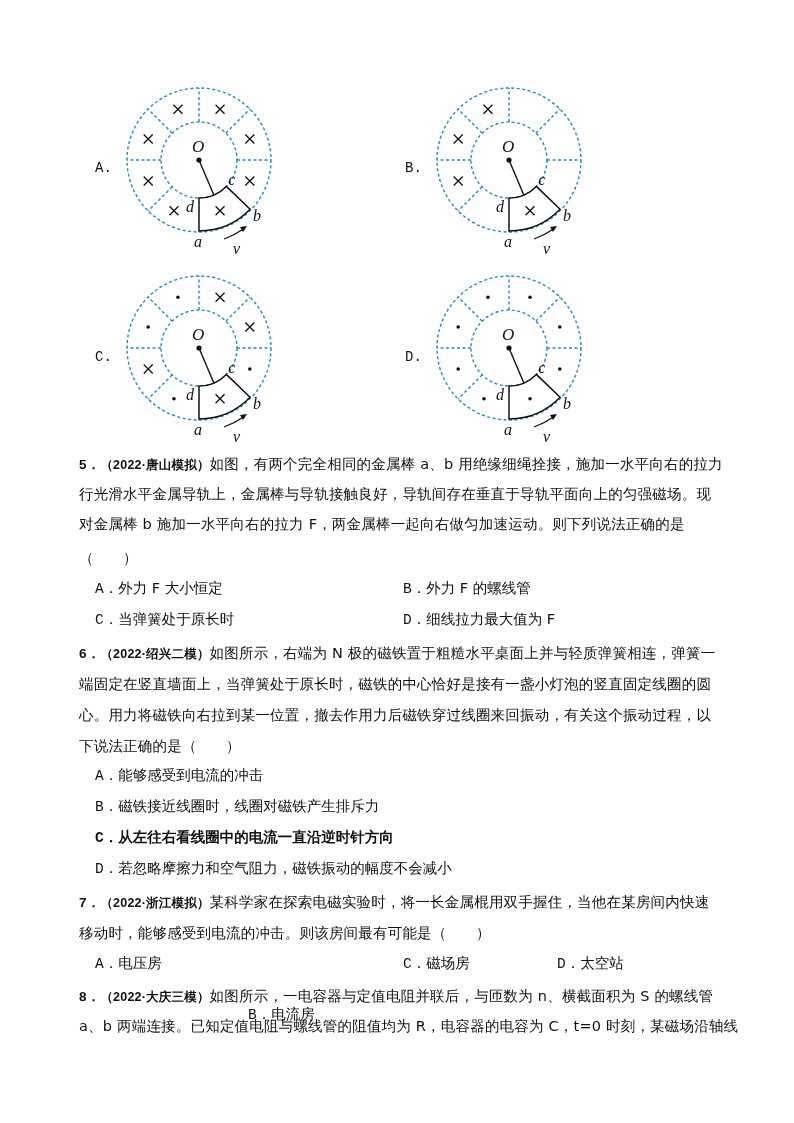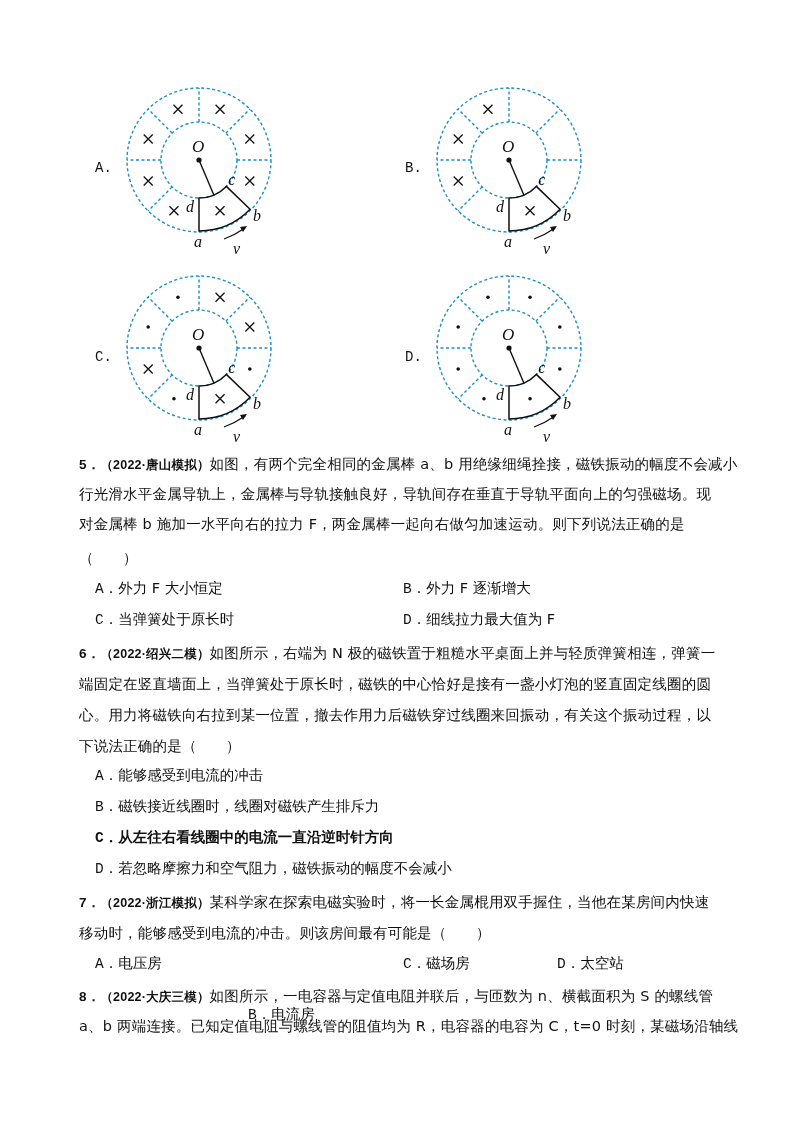--- a/index.html
+++ b/index.html
@@ -145,27 +145,27 @@
       <text x="108.33491241286873" y="105.39701807744191" font-size="16" fill="#111111">c</text>
       <text x="66" y="132" font-size="16" fill="#111111">d</text>
       <path d="M104 159 Q115 155 125 148" stroke="#111111" stroke-width="1.3" fill="none"></path>
       <path d="M127 146 l-7 1 l3 5 z" fill="#111111"></path>
       <text x="113" y="174" font-size="16" fill="#111111">v</text>
     </svg>
 </div>
 
 <div>
   <div class="line" style="top:454px;">
-    <span class="q-num">5．</span><span class="q-src">（2022·唐山模拟）</span><span>如图，有两个完全相同的金属棒 a、b 用绝缘细绳拴接，磁铁振动的幅度不会减小</span>
+    <span class="q-num">5．</span><span class="q-src">（2022·唐山模拟）</span><span>如图，有两个完全相同的金属棒 a、b 用绝缘细绳拴接，施加一水平向右的拉力</span>
   </div>
   <div class="line" style="top:484px;">行光滑水平金属导轨上，金属棒与导轨接触良好，导轨间存在垂直于导轨平面向上的匀强磁场。现</div>
   <div class="line" style="top:514px;">对金属棒 b 施加一水平向右的拉力 F，两金属棒一起向右做匀加速运动。则下列说法正确的是</div>
   <div class="line" style="top:548px;">（　　）</div>
   <div class="choice" style="left:95px;top:580px;"><span class="letter">A．</span><span>外力 F 大小恒定</span></div>
-  <div class="choice" style="left:403px;top:580px;"><span class="letter">B．</span><span>外力 F 逐渐增大</span></div>
+  <div class="choice" style="left:403px;top:580px;"><span class="letter">B．</span><span>外力 F 的螺线管</span></div>
   <div class="choice" style="left:95px;top:611px;"><span class="letter">C．</span><span>当弹簧处于原长时</span></div>
   <div class="choice" style="left:403px;top:611px;"><span class="letter">D．</span><span>细线拉力最大值为 F</span></div>
 </div>
 
 <div>
   <div class="line" style="top:643px;">
     <span class="q-num">6．</span><span class="q-src">（2022·绍兴二模）</span><span>如图所示，右端为 N 极的磁铁置于粗糙水平桌面上并与轻质弹簧相连，弹簧一</span>
   </div>
   <div class="line" style="top:674px;">端固定在竖直墙面上，当弹簧处于原长时，磁铁的中心恰好是接有一盏小灯泡的竖直固定线圈的圆</div>
   <div class="line" style="top:705px;">心。用力将磁铁向右拉到某一位置，撤去作用力后磁铁穿过线圈来回振动，有关这个振动过程，以</div>

